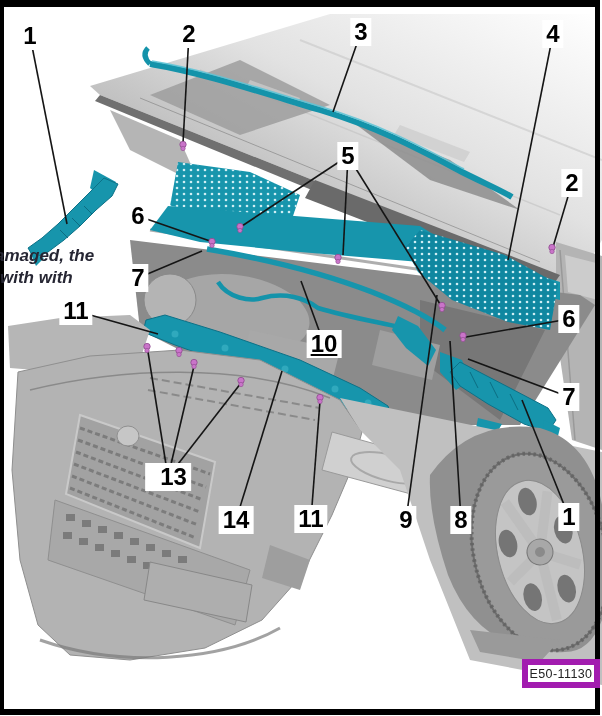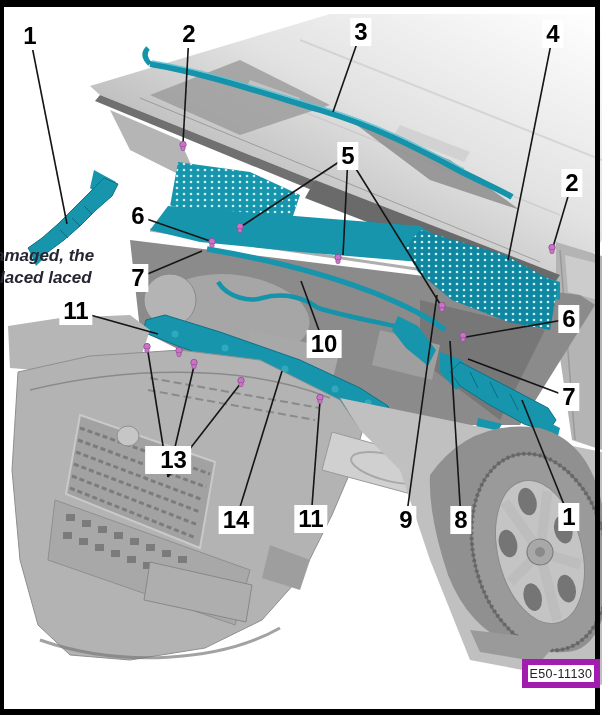--- a/index.html
+++ b/index.html
@@ -240,30 +240,30 @@
   <div id="callout-layer">
       <div class="callout" style="left: 30px; top: 36px;">1</div>
       <div class="callout" style="left: 189px; top: 34px;">2</div>
       <div class="callout" style="left: 361px; top: 32px;">3</div>
       <div class="callout" style="left: 553px; top: 34px;">4</div>
       <div class="callout" style="left: 348px; top: 156px;">5</div>
       <div class="callout" style="left: 572px; top: 183px;">2</div>
       <div class="callout" style="left: 138px; top: 216px;">6</div>
       <div class="callout" style="left: 138px; top: 278px;">7</div>
       <div class="callout" style="left: 76px; top: 311px;">11</div>
-      <div class="callout" style="left: 324px; top: 344px;">10</div>
+      <div class="callout" style="left: 324px; top: 344px; text-decoration: underline;">10</div>
       <div class="callout" style="left: 569px; top: 319px;">6</div>
       <div class="callout" style="left: 569px; top: 397px;">7</div>
-      <div class="callout" style="left: 168px; top: 460px; padding-left: 15px;">13</div>
+      <div class="callout" style="left: 168px; top: 477px; padding-left: 15px;">13</div>
       <div class="callout" style="left: 236px; top: 520px;">14</div>
       <div class="callout" style="left: 311px; top: 519px;">11</div>
       <div class="callout" style="left: 406px; top: 520px;">9</div>
       <div class="callout" style="left: 461px; top: 520px;">8</div>
       <div class="callout" style="left: 569px; top: 517px;">1</div>
     </div>
 
   <div class="frag" style="left:-5px;top:246px">amaged, the</div>
-  <div class="frag" style="left:0px;top:268px">laced laced</div>
+  <div class="frag" style="left:0px;top:268px">with with</div>
 
   <div id="figure-code-box">
     <span>E50-11130</span>
   </div>
 </div>
 
 </body></html>

